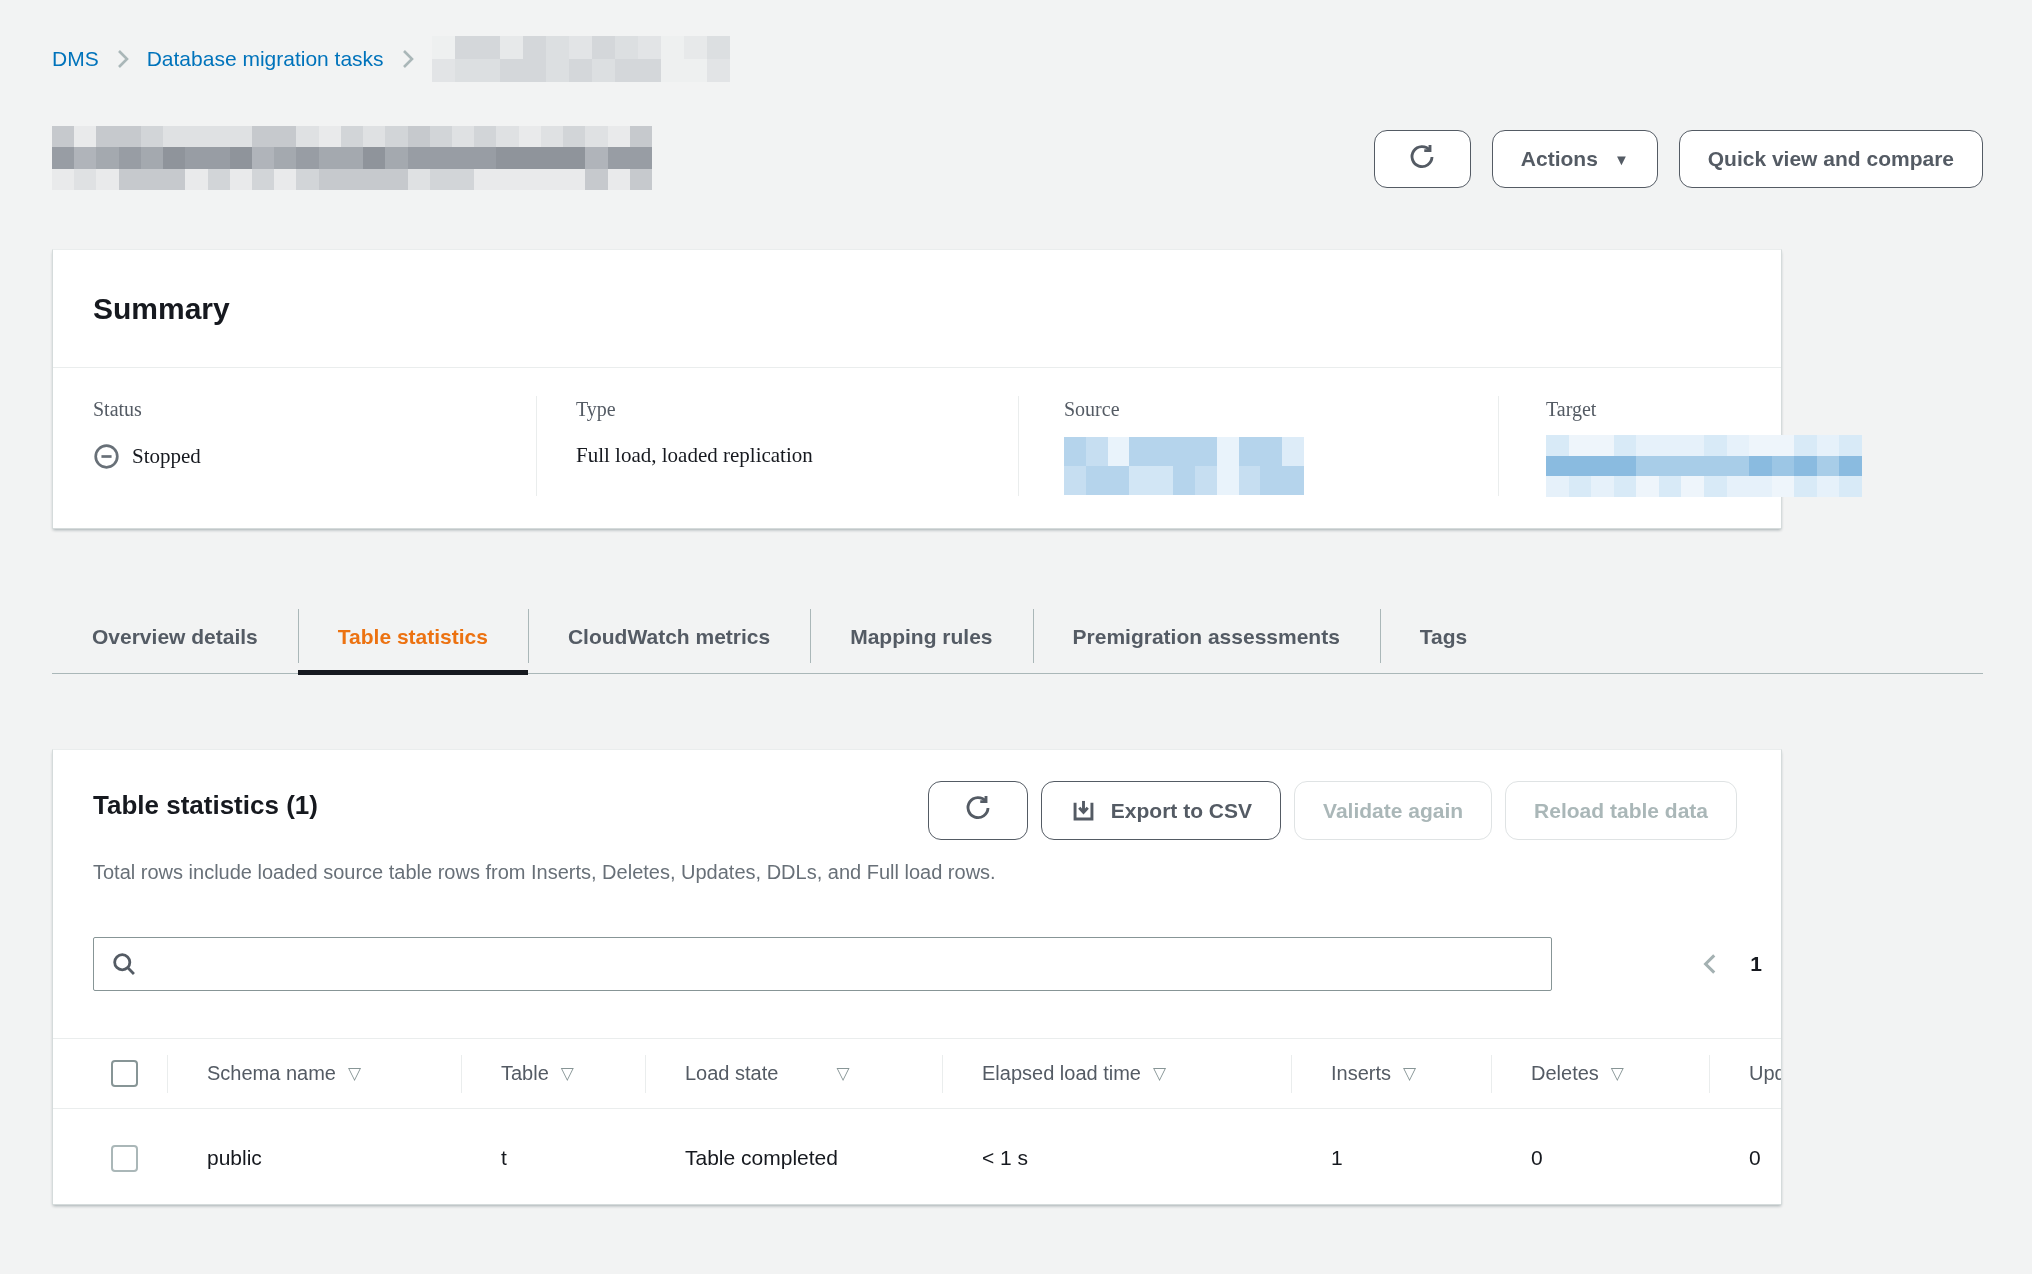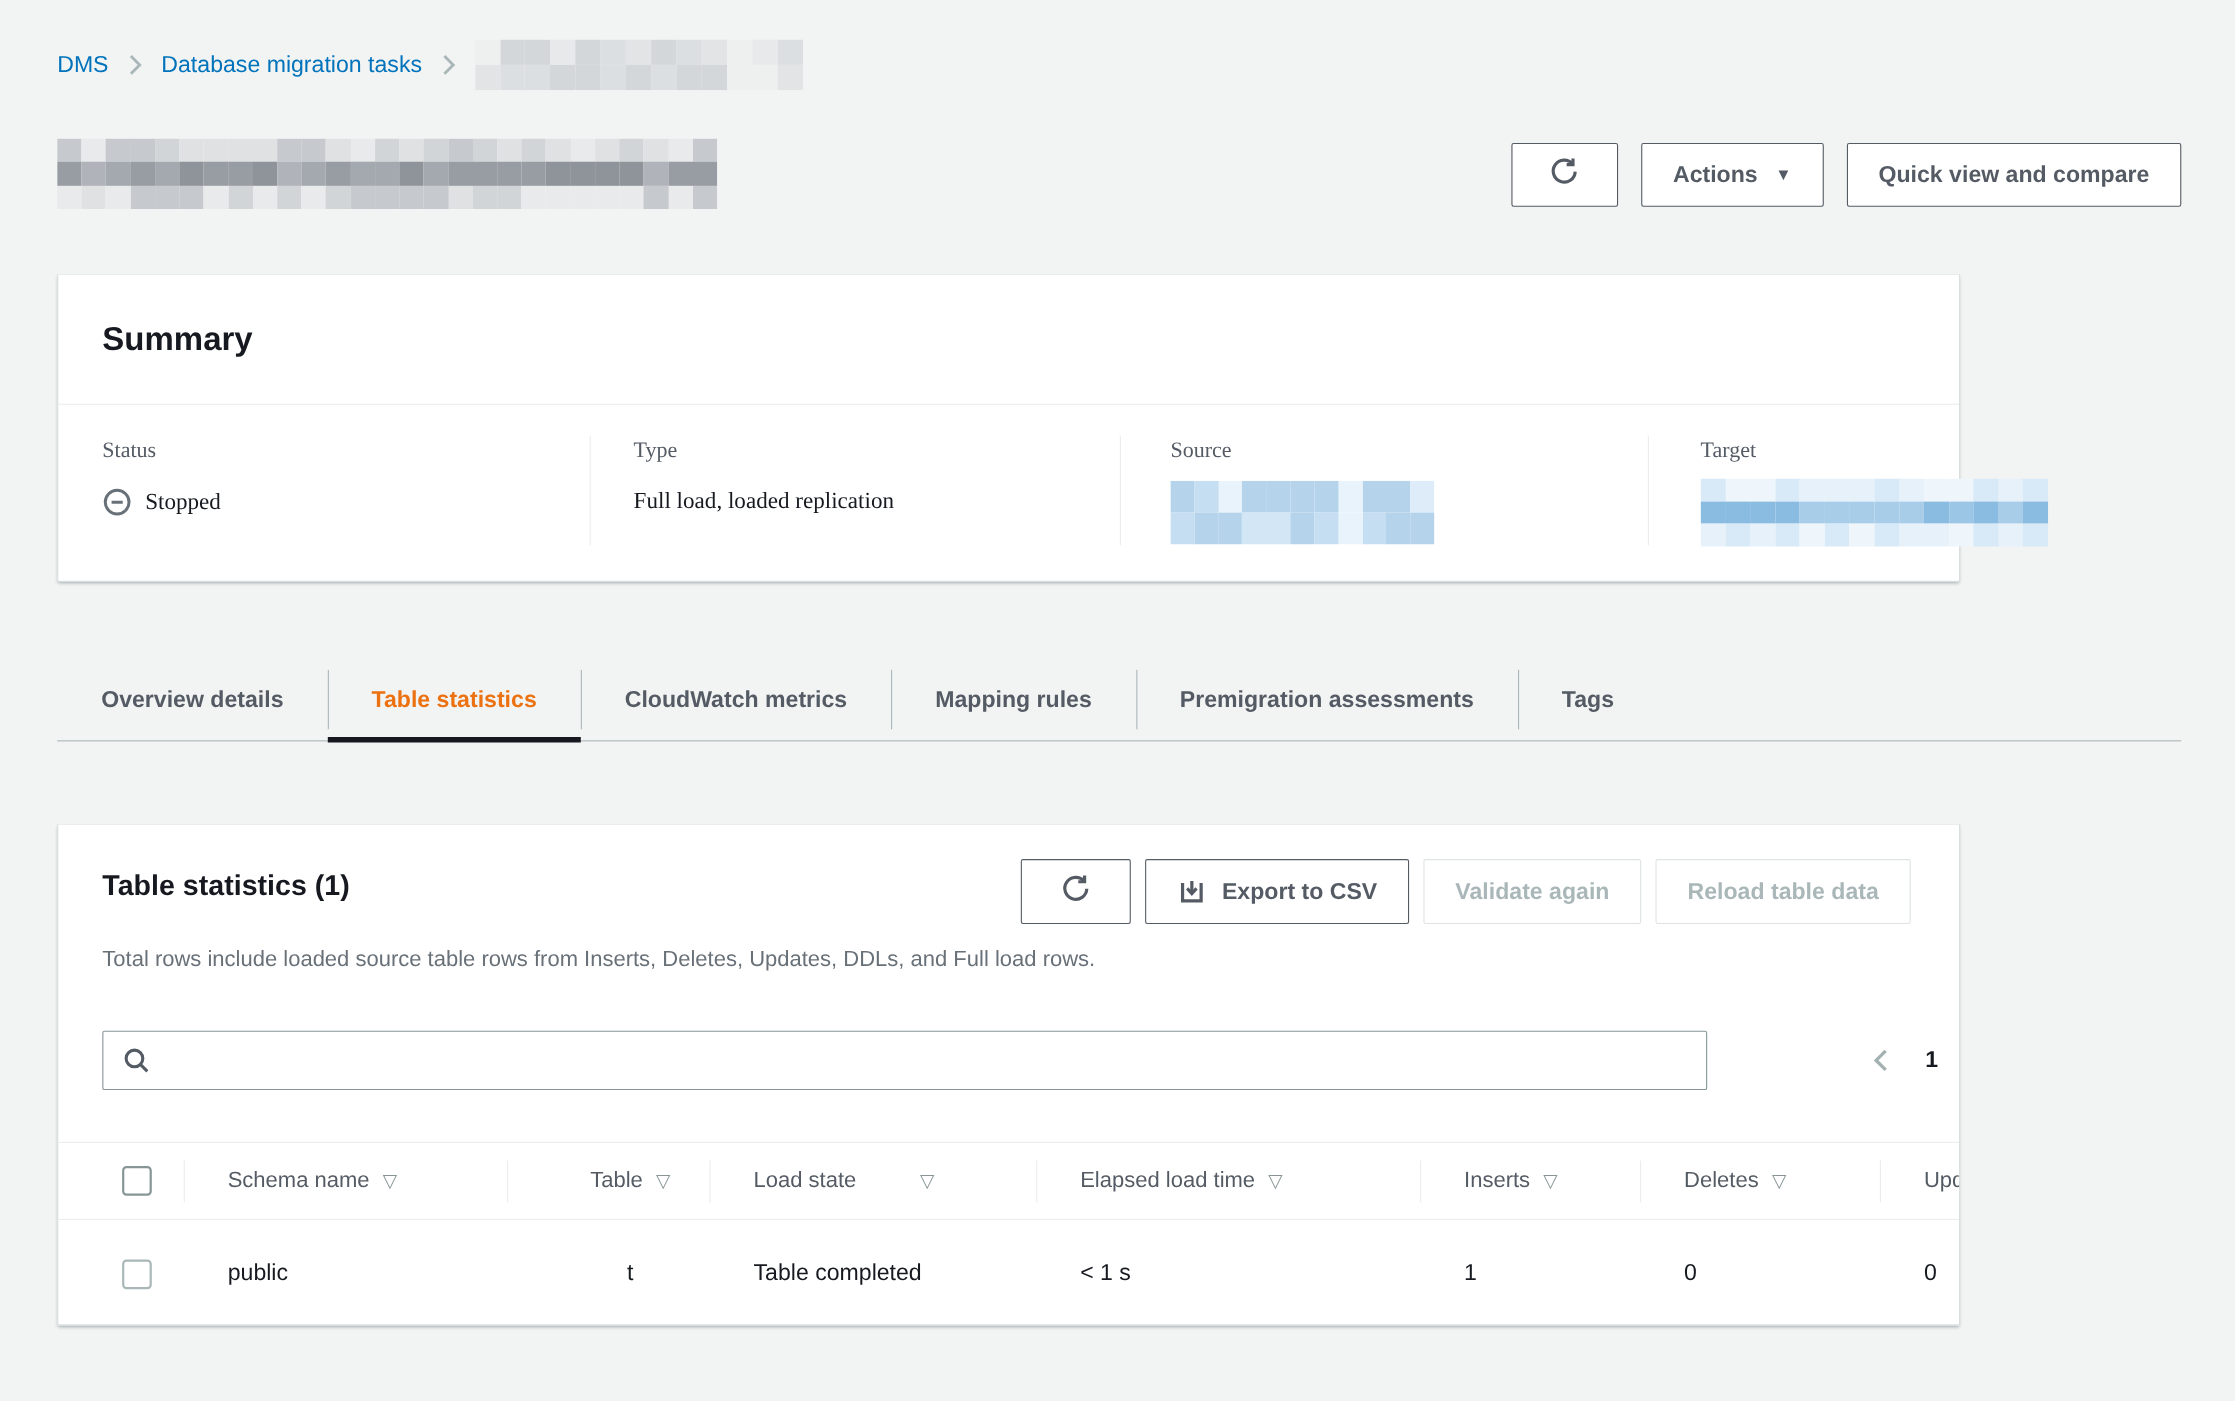--- a/index.html
+++ b/index.html
@@ -16,21 +16,21 @@
   
   .breadcrumb { position:absolute; left:52px; top:36px; display:flex; align-items:center; gap:16px; font-size:21px; }
   .crumb-link { color:#0073bb; text-decoration:none; cursor:pointer; }
   .crumb-sep svg { display:block; }
   .crumb-mosaic { width:298px; height:46px; }
 
   
   .title-mosaic { position:absolute; left:52px; top:126px; width:600px; height:64px; }
   .header-buttons { position:absolute; top:130px; right:49px; display:flex; gap:21px; }
   .btn {
-    height:58px; background:#fff; border:1px solid #545b64; border-radius:2px;
+    height:58px; background:#fff; border:1px solid #545b64; border-radius:13px;
     color:#545b64; font-weight:700; font-size:21px; font-family:"Liberation Sans",sans-serif;
     display:flex; align-items:center; justify-content:center; cursor:pointer; padding:0 28px;
   }
   .btn.icon-only { width:97px; padding:0; }
   .btn .caret { font-size:15px; margin-left:16px; line-height:1; }
   .btn.disabled { border-color:#dfe3e4; color:#aab7b8; cursor:default; }
   .btn .btn-ic { display:flex; margin-right:14px; }
 
   
   .panel {
@@ -86,21 +86,21 @@
   .gear-btn { width:52px; height:52px; display:flex; align-items:center; justify-content:center; cursor:pointer; }
 
   
   .grid-head { position:absolute; top:288px; left:0; width:2100px; height:71px; display:flex; border-top:1px solid #eaeded; border-bottom:1px solid #eaeded; }
   .grid-row  { position:absolute; top:360px; left:0; width:2100px; height:96px; display:flex; align-items:center; }
   .th, .td { display:flex; align-items:center; padding-left:40px; flex:none; }
   .th { font-size:20px; font-weight:400; color:#545b64; position:relative; }
   .td { font-size:21px; color:#16191f; }
   .th + .th::before { content:""; position:absolute; left:0; top:16px; width:1px; height:38px; background:#eaeded; }
   .c-sel { width:114px; padding-left:58px; }
-  .c-schema { width:294px; } .c-table { width:184px;justify-content:center; } .c-load { width:297px; }
+  .c-schema { width:294px; } .c-table { width:184px; } .c-load { width:297px; }
   .c-elapsed { width:349px; } .c-ins { width:200px; } .c-del { width:218px; }
   .c-upd { width:215px; } .c-ddl { width:229px; }
   .sort { font-size:17px; color:#879596; margin-left:12px; }
   .c-load .sort { margin-left:58px; }
   .checkbox { width:27px; height:27px; border:2px solid #879596; border-radius:4px; background:#fff; cursor:pointer; }
   .grid-row .checkbox { border-color:#aab7b8; }
 
   .mosaic { overflow:hidden; }
 </style>
 </head>

